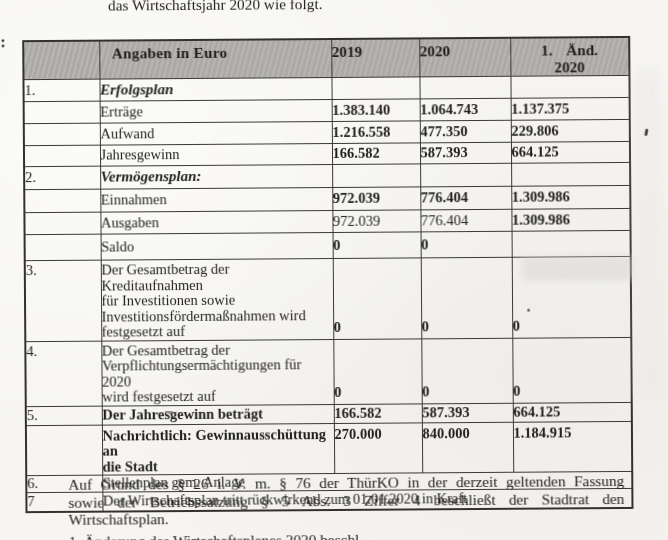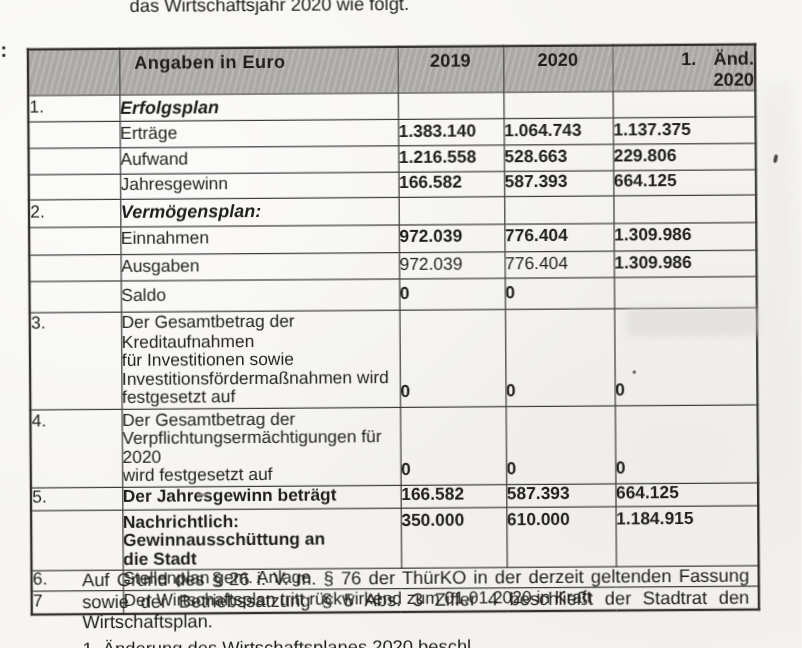--- a/index.html
+++ b/index.html
@@ -1,37 +1,37 @@
 <!DOCTYPE html>
 <html><head>
 <meta charset="utf-8">
 <style>
   html,body{margin:0;padding:0;}
   .page{position:relative;width:668px;height:540px;overflow:hidden;
         background:
           radial-gradient(ellipse at 15% 25%, rgba(255,255,255,.6) 0%, rgba(255,255,255,0) 55%),
           radial-gradient(ellipse at 85% 70%, rgba(230,228,223,.5) 0%, rgba(230,228,223,0) 60%),
           #f6f5f2;
-        font-family:Liberation Sans, sans-serif; color:#201f1d;}
+        font-family:Liberation Serif, serif; color:#201f1d;}
   .sheet{position:absolute;left:0;top:0;width:668px;height:540px;
          transform:rotate(-0.4deg);transform-origin:50% 55%;filter:blur(.22px);}
   .intro{position:absolute;left:110px;top:-5px;font-size:15.3px;white-space:nowrap;}
   .colon{position:absolute;left:2px;top:30px;font-size:17px;font-weight:700;}
 
   table.wp{position:absolute;left:24px;top:38px;width:606px;border-collapse:collapse;
            table-layout:fixed;border:2px solid #32312f;}
   table.wp td{border:1.4px solid #3a3938;font-size:14.5px;line-height:15.5px;
               padding:0;vertical-align:middle;overflow:hidden;}
   tr.hdr{height:36px;}
   tr.hdr td{background-color:#b2b0ad;
             background-image:repeating-linear-gradient(105deg, rgba(255,255,255,.10) 0 2px, rgba(40,40,40,.06) 2px 5px);
             font-weight:700;font-size:15.2px;vertical-align:top;padding-top:4px;}
   tr.hdr td.hlbl{padding-left:12px;letter-spacing:.3px;}
-  tr.hdr td.ctr{text-align:center;}
-  tr.hdr td.aend{text-align:right;white-space:pre-line;word-spacing:10px;line-height:16.5px;}
+  tr.hdr td.ctr{text-align:left;}
+  tr.hdr td.aend{text-align:center;white-space:pre-line;word-spacing:10px;line-height:16.5px;}
 
   td.cnum{text-align:left;padding-left:14px;}
   td.lbl{padding-left:7px;}
   td.val{font-weight:700;font-size:15px;padding-right:8px;}
   td.val.v3{padding-right:11px;}
   td.val.vlight{font-weight:400;}
   tr.sec td.lbl{font-weight:700;font-style:italic;font-size:15px;}
   td.boldlbl{font-weight:700;}
   .pre{white-space:pre-line;}
   tr.botv td.val{vertical-align:bottom;padding-bottom:3px;}
@@ -96,21 +96,21 @@
         <td class="lbl">Erträge</td>
         <td class="val">1.383.140</td>
         <td class="val">1.064.743</td>
         <td class="val v3">1.137.375</td>
       </tr>
 
       <tr class="h22">
         <td class="cnum"></td>
         <td class="lbl">Aufwand</td>
         <td class="val">1.216.558</td>
-        <td class="val">528.663</td>
+        <td class="val">477.350</td>
         <td class="val v3">229.806</td>
       </tr>
 
       <tr class="h21">
         <td class="cnum"></td>
         <td class="lbl">Jahresgewinn</td>
         <td class="val">166.582</td>
         <td class="val">587.393</td>
         <td class="val v3">664.125</td>
       </tr>
@@ -173,22 +173,22 @@
         <td class="lbl boldlbl">Der Jahresgewinn beträgt</td>
         <td class="val">166.582</td>
         <td class="val">587.393</td>
         <td class="val v3">664.125</td>
       </tr>
 
       <tr class="topv h38">
         <td class="cnum"></td>
         <td class="lbl boldlbl pre">Nachrichtlich: Gewinnausschüttung an
 die Stadt</td>
-        <td class="val">350.000</td>
-        <td class="val">610.000</td>
+        <td class="val">270.000</td>
+        <td class="val">840.000</td>
         <td class="val v3">1.184.915</td>
       </tr>
 
       <tr class="h17">
         <td class="cnum">6.</td>
         <td class="lbl" colspan="4">Stellenplan gem. Anlage</td>
       </tr>
 
       <tr class="h19">
         <td class="cnum">7</td>

